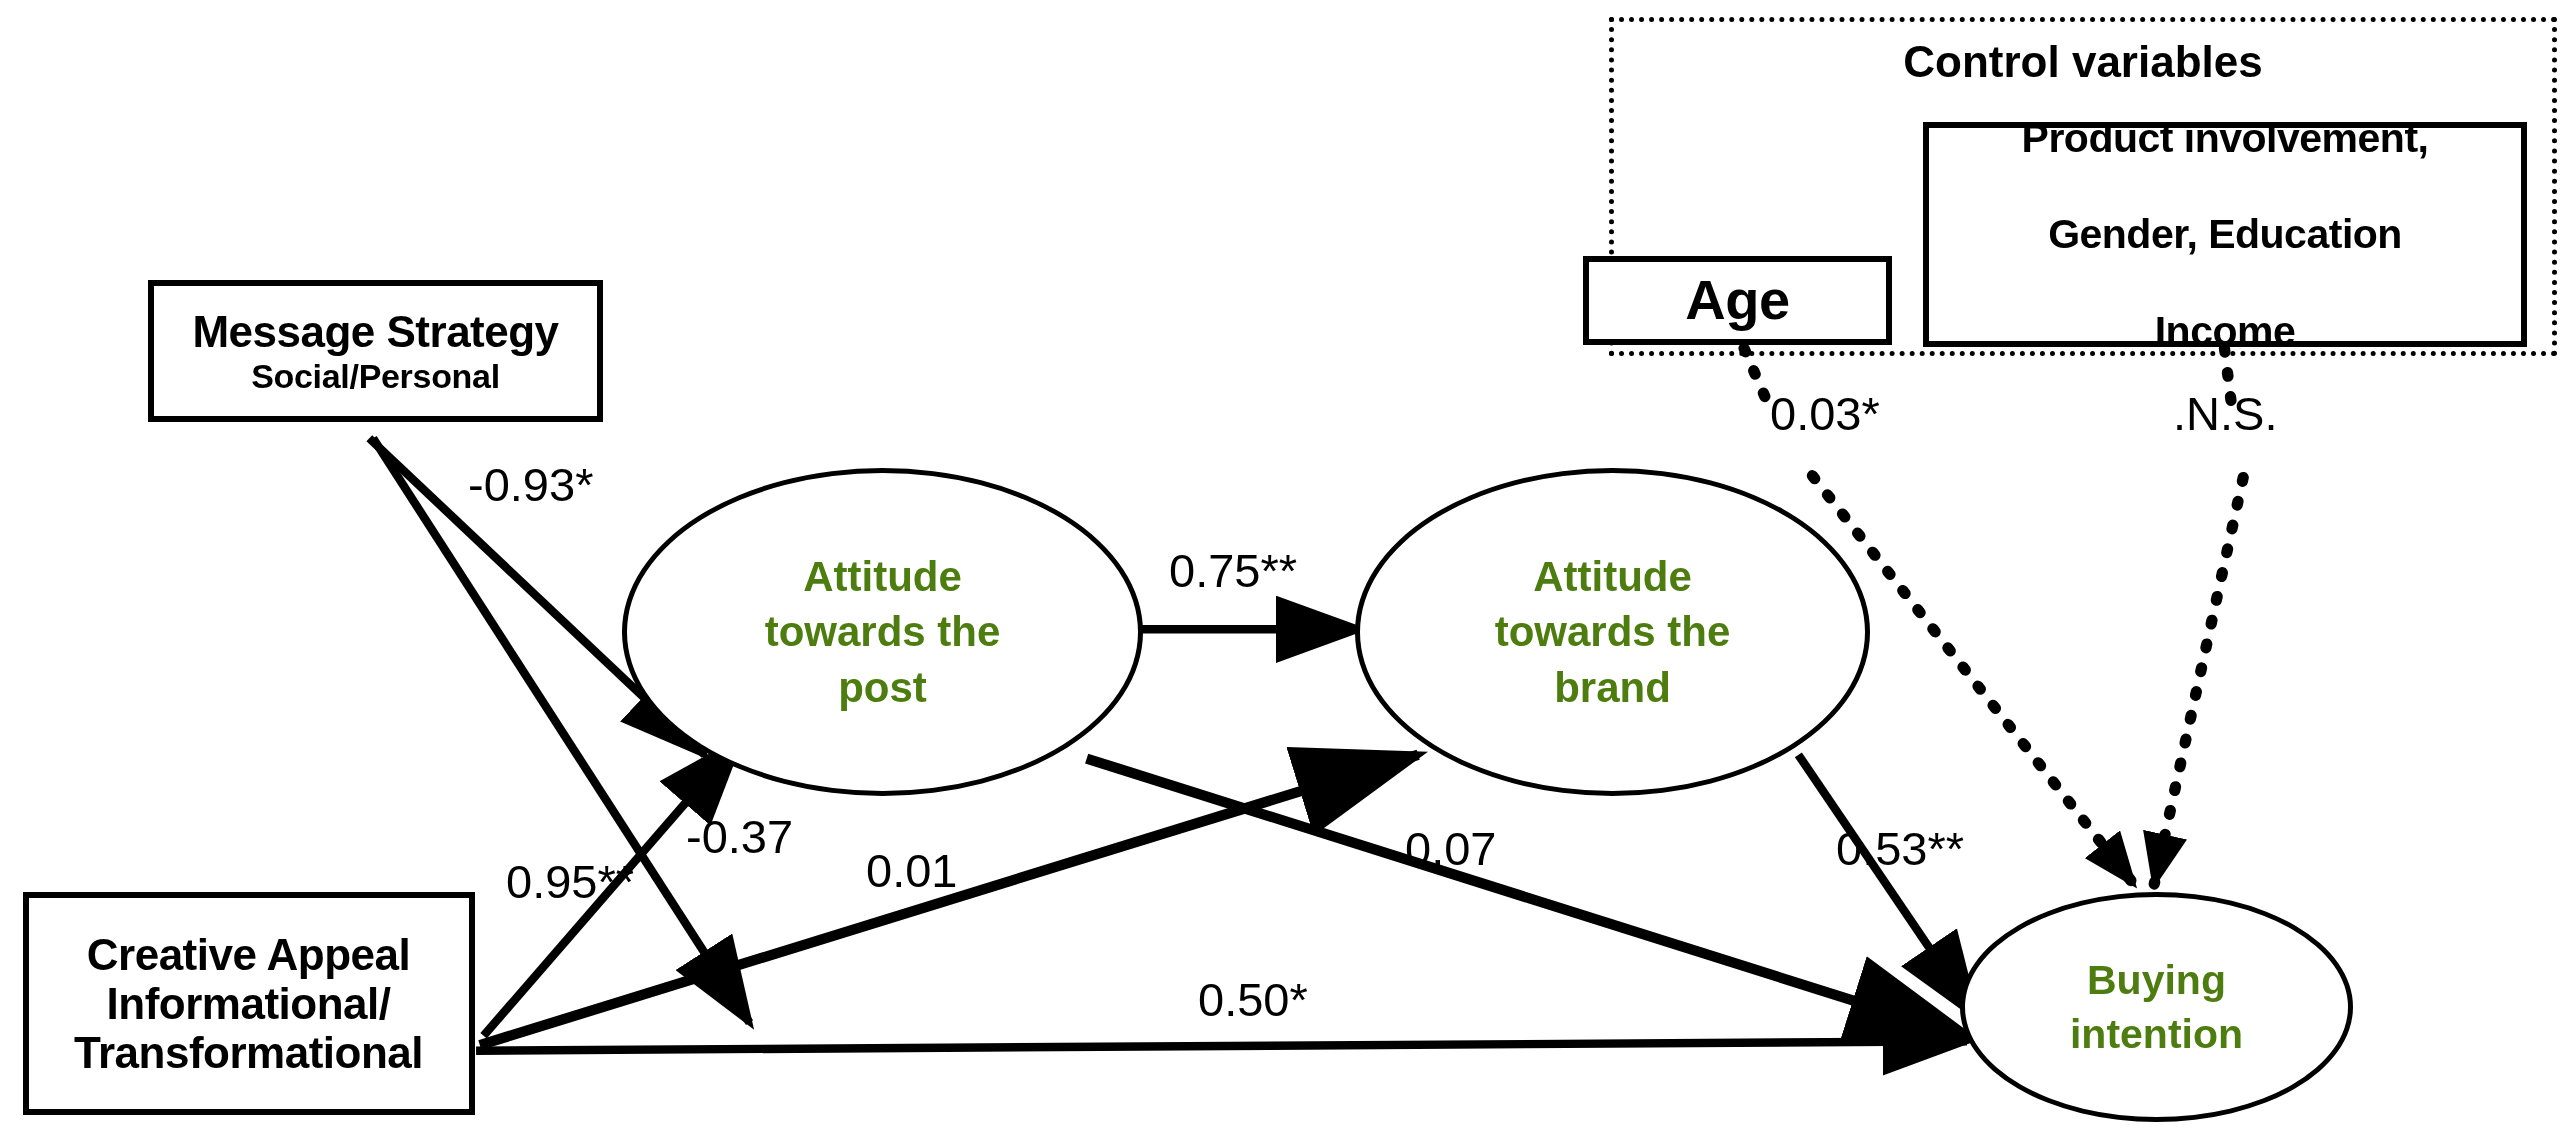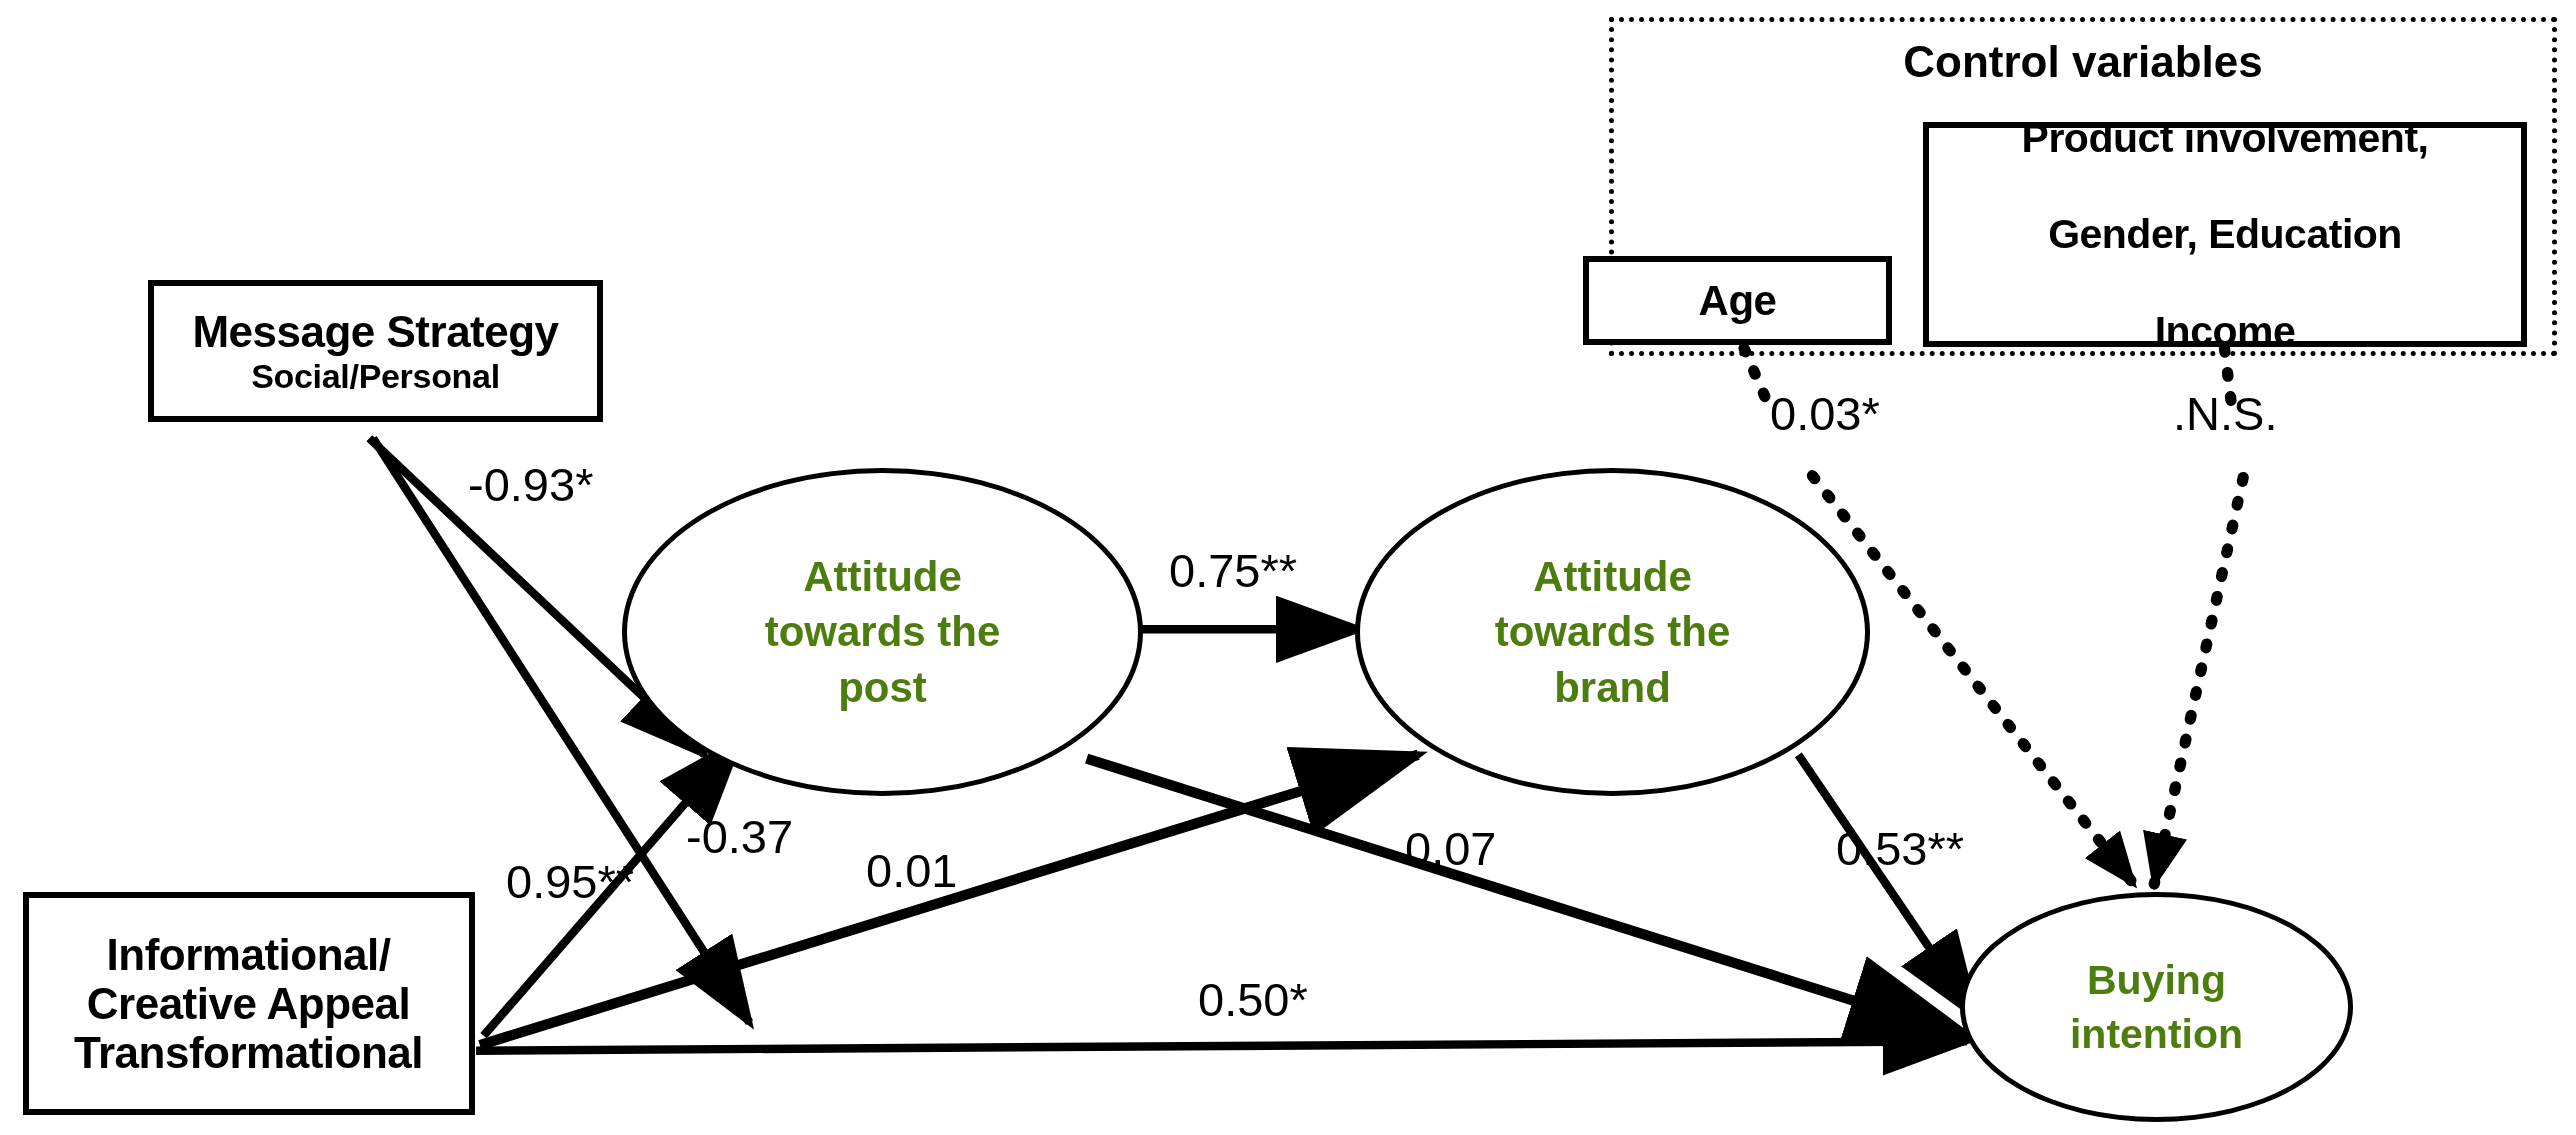--- a/index.html
+++ b/index.html
@@ -40,21 +40,21 @@
     z-index: 5;
   }
   .node-box .line-major { font-size: 44px; letter-spacing: -0.5px; }
   .node-box .line-minor { font-size: 34px; letter-spacing: -0.3px; }
 
   #box-message-strategy { left: 148px; top: 280px; width: 455px; height: 142px; }
   #box-creative-appeal  { left: 22.5px;  top: 892px; width: 452px; height: 223px; }
   #box-age              { left: 1583px; top: 256px; width: 309px; height: 89px; border-width: 6.6px; }
   #box-control-other    { left: 1923px; top: 122px; width: 604px; height: 225px; border-width: 6.6px; gap: 40px; }
 
-  #box-age .line-major { font-size: 42px; }
+  #box-age .line-major { font-size: 56px; }
   #box-control-other .line-major { font-size: 41px; line-height: 1.38; }
 
   
   #control-container {
     position: absolute;
     left: 1609px;
     top: 17px;
     width: 948px;
     height: 339px;
     box-sizing: border-box;
@@ -162,22 +162,22 @@
     <span class="line-major">Gender, Education</span>
     <span class="line-major">Income</span>
   </div>
 
   <div id="box-message-strategy" class="node-box">
     <span class="line-major">Message Strategy</span>
     <span class="line-minor">Social/Personal</span>
   </div>
 
   <div id="box-creative-appeal" class="node-box">
+    <span class="line-major">Creative Appeal</span>
     <span class="line-major">Informational/</span>
-    <span class="line-major">Creative Appeal</span>
     <span class="line-major">Transformational</span>
   </div>
 
   <div id="ellipse-att-post" class="node-ellipse">
     <div class="label">
       <span>Attitude</span><br>
       <span>towards the</span><br>
       <span>post</span>
     </div>
   </div>

